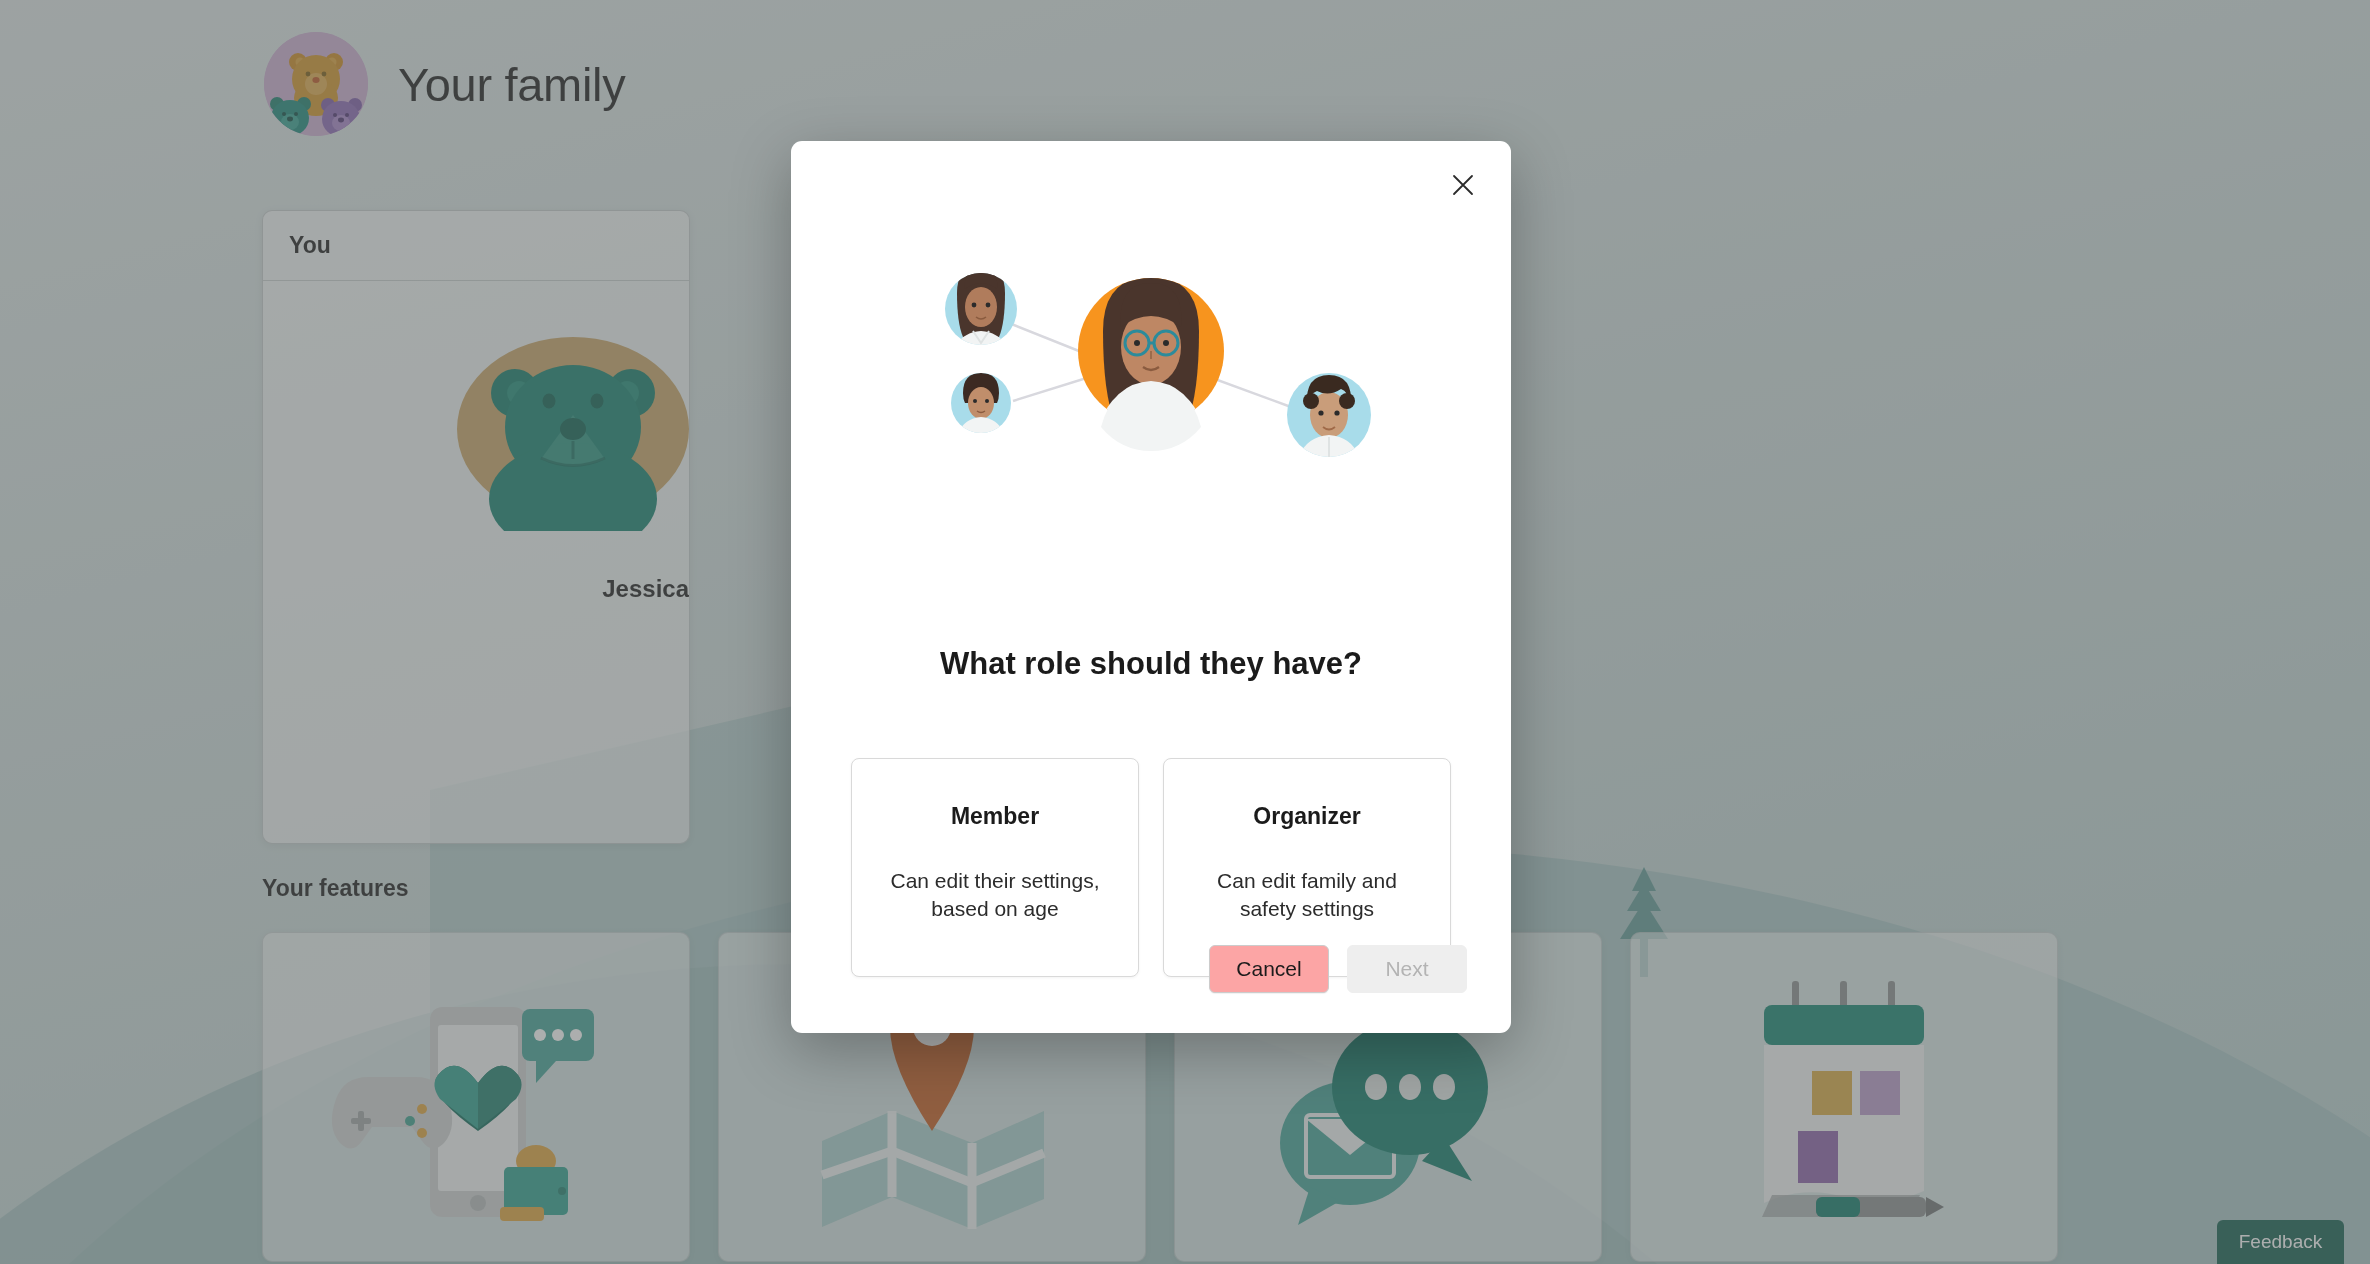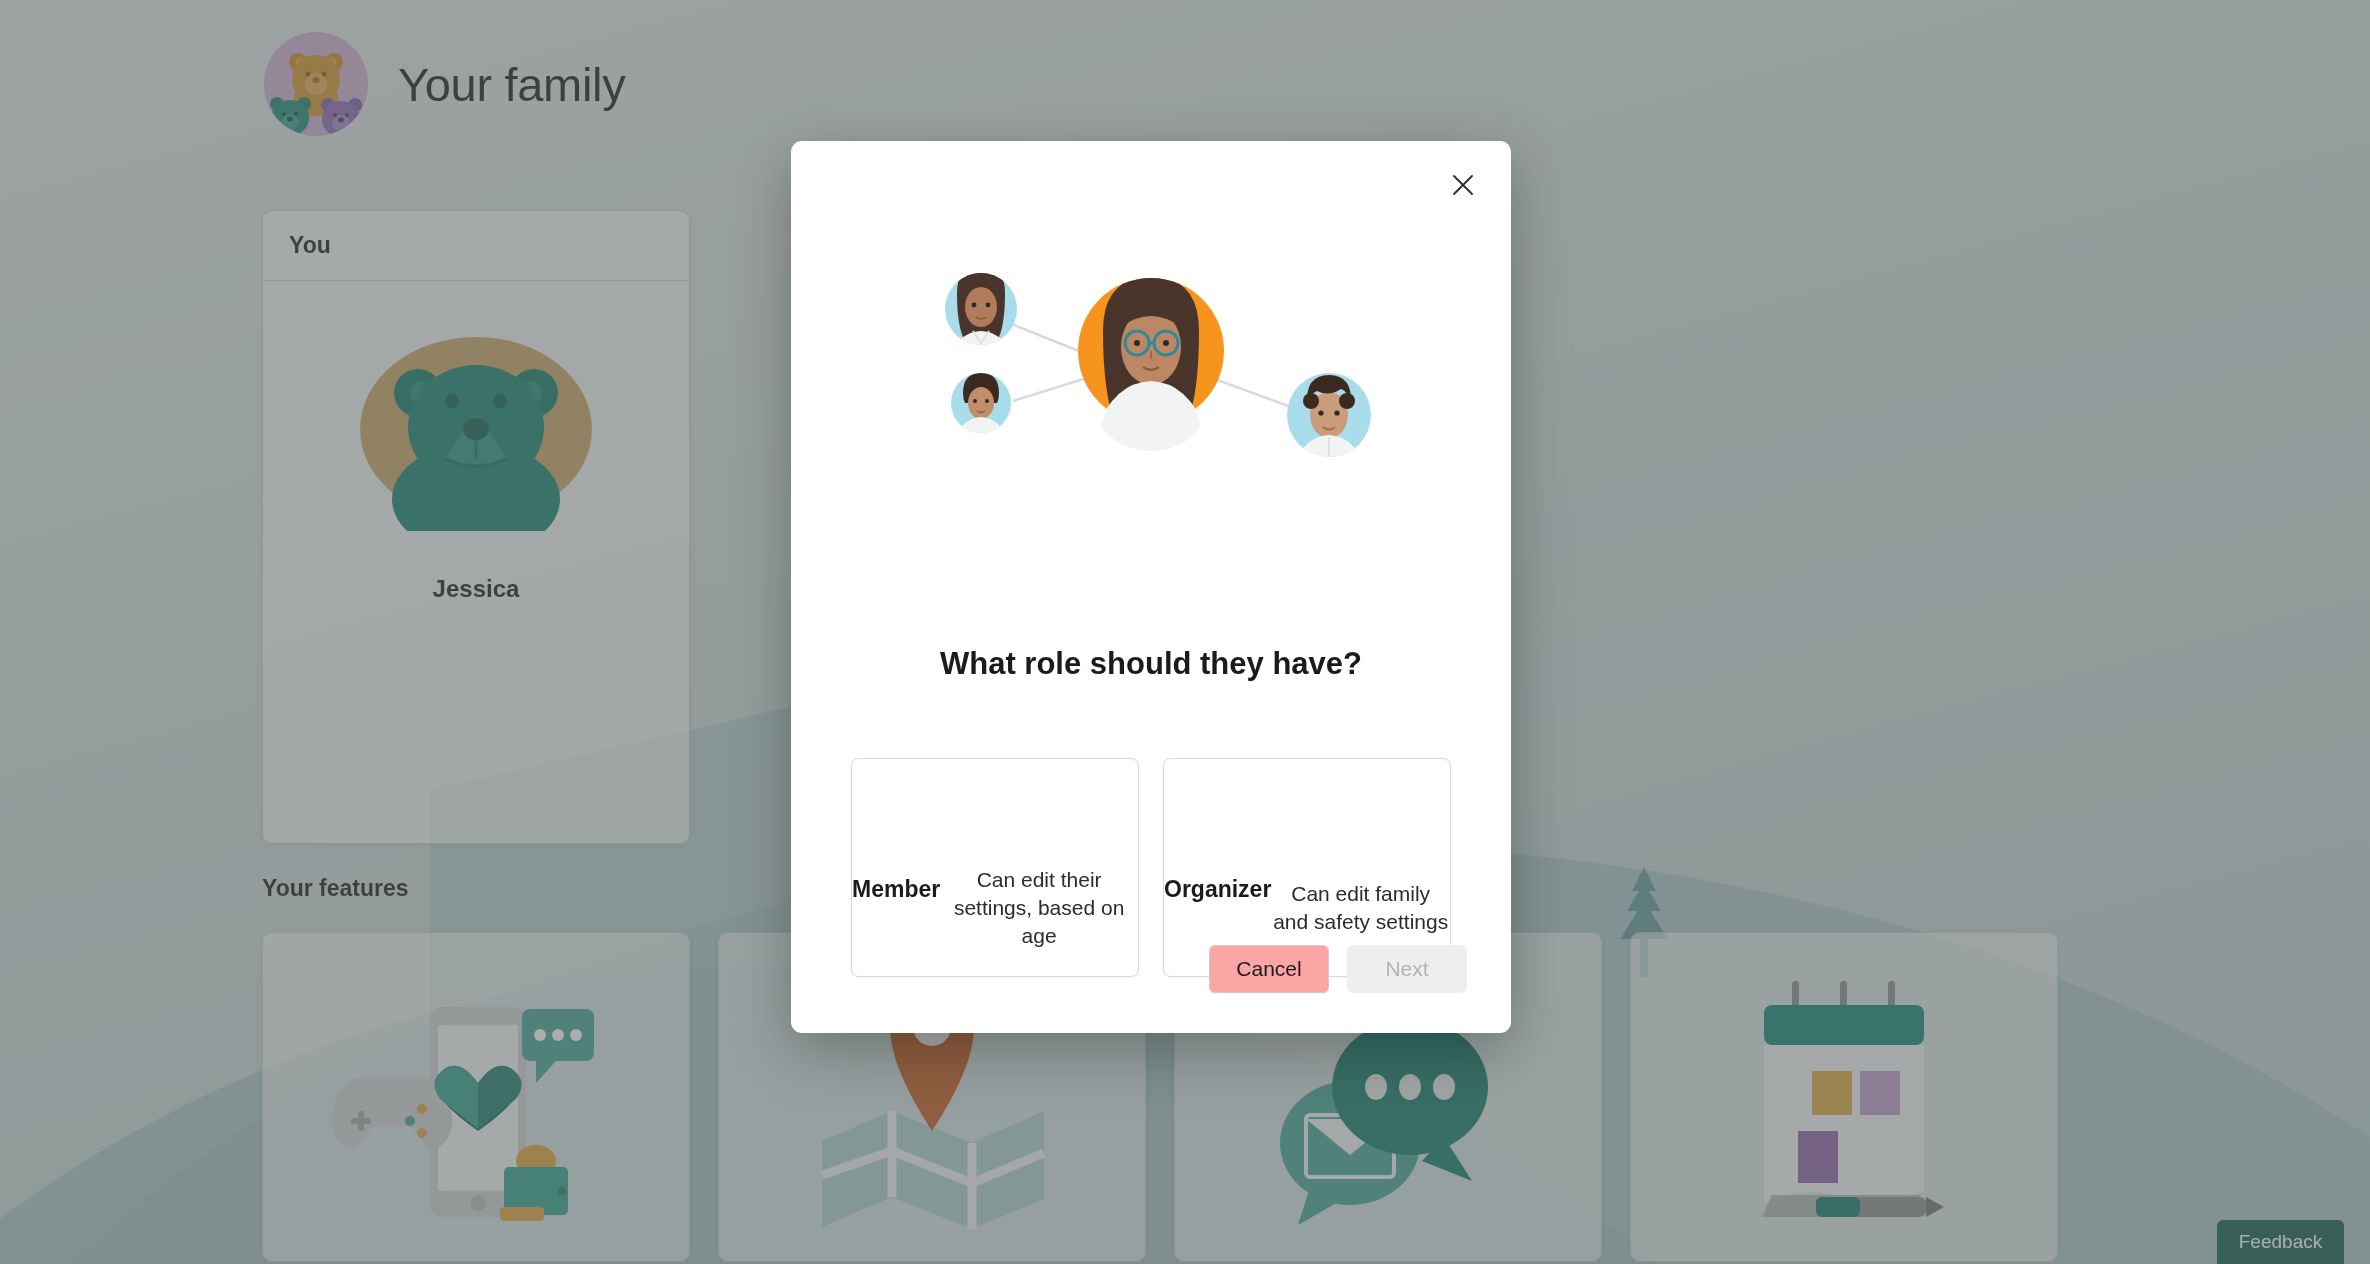--- a/index.html
+++ b/index.html
@@ -136,21 +136,21 @@
     padding-left: 26px;
   }
   .you-card-head-label {
     font-size: 23px;
     font-weight: 600;
     color: #1b1b1b;
   }
   .you-card-body {
     display: flex;
     flex-direction: column;
-    align-items: center;
+    align-items: flex-end;
     padding-top: 50px;
   }
   .bear-avatar {
     width: 232px;
     height: 200px;
     position: relative;
   }
   .member-name {
     margin-top: 44px;
     font-size: 24px;
@@ -272,20 +272,21 @@
     gap: 24px;
   }
   .role-card {
     width: 288px;
     height: 219px;
     background: #ffffff;
     border: 1px solid #d9d9d9;
     border-radius: 8px;
     box-shadow: 0 1px 3px rgba(0,0,0,.05);
     display: flex;
+    flex-direction: column;
     align-items: center;
     padding-top: 44px;
     cursor: pointer;
   }
   .role-card-title {
     font-size: 23px;
     font-weight: 700;
     color: #1b1b1b;
   }
   .role-card-desc {

